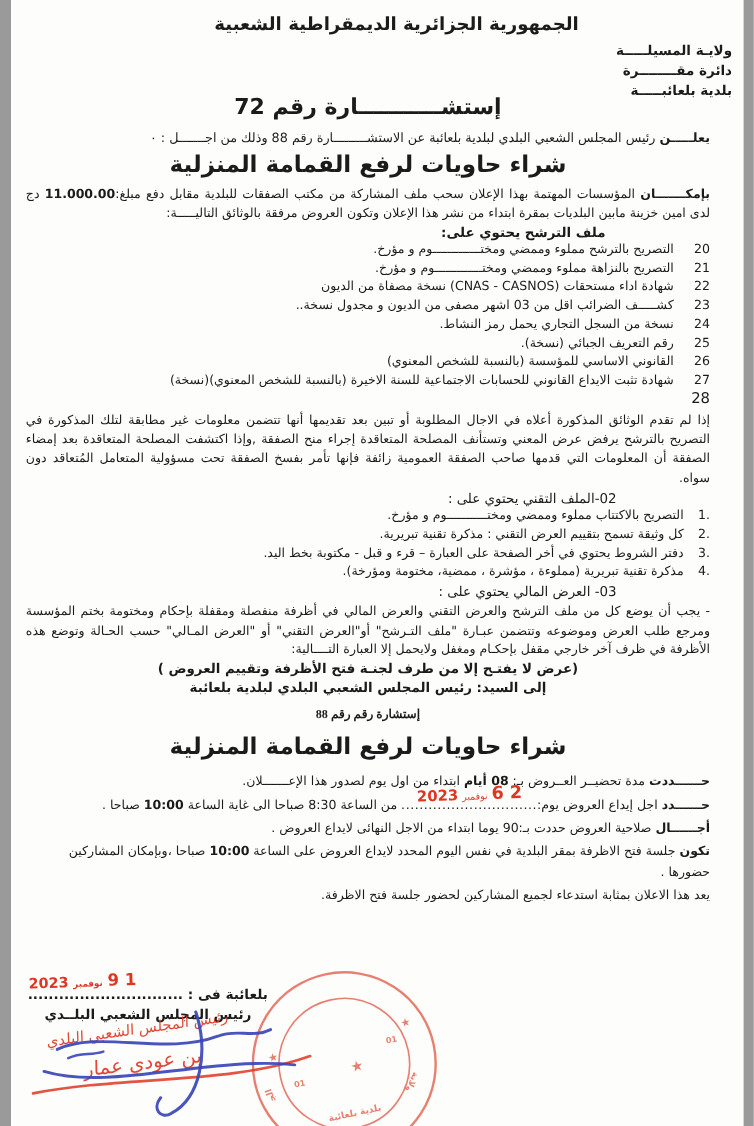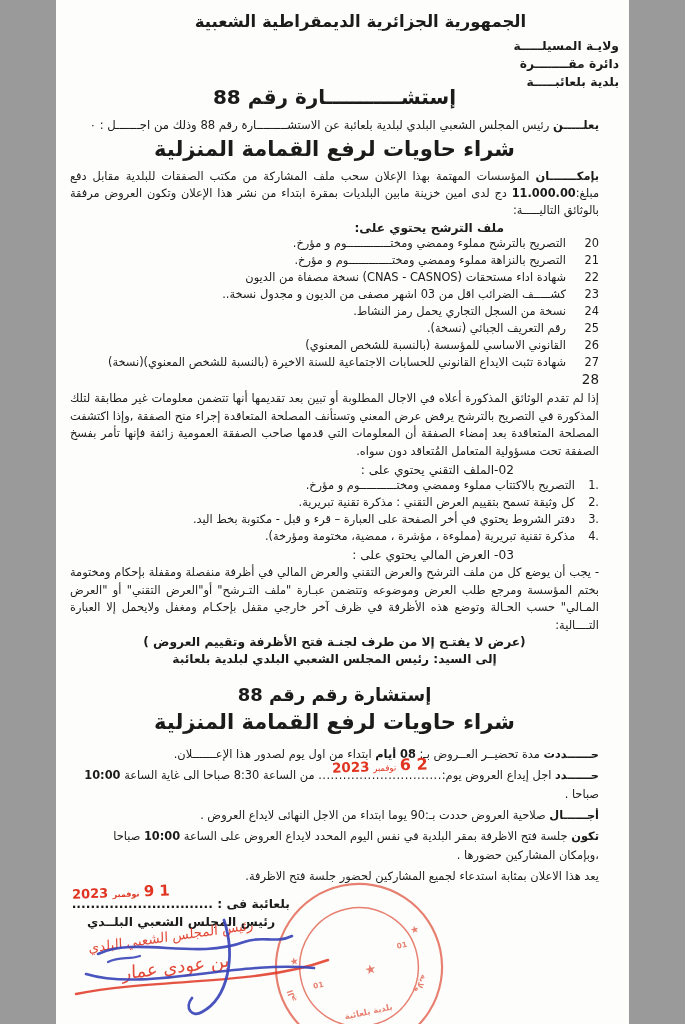--- a/index.html
+++ b/index.html
@@ -1,37 +1,37 @@
 <!DOCTYPE html>
 <html lang="ar" dir="rtl" style="--ink: #1b1b1b; --paper: #fdfdfb; --stamp-red: #e2614e; --pen-red: #e03522; --pen-blue: #3a45b8;"><head>
 <meta charset="utf-8">
 <style>
   html,body{margin:0;padding:0;background:#9a9a9a;}
   .page{
-    width:573px;height:1024px;margin:0 auto;position:relative;overflow:hidden;
+    width:666px;height:1024px;margin:0 auto;position:relative;overflow:hidden;
     background:var(--paper,#fdfdfb);color:var(--ink,#1b1b1b);
     font-family:"DejaVu Sans",sans-serif;direction:rtl;
   }
   .content{padding:0 30px 0 14px;}
   .republic{padding-top:12px;text-align:center;font-weight:bold;font-size:16.5px;transform:translateX(18px);}
   .region{position:absolute;top:37px;right:10px;text-align:right;font-size:12.3px;font-weight:bold;line-height:18px;}
   .consult-title{margin-top:54px;text-align:center;font-size:20px;font-weight:bold;}
   .announce{margin:9px 0 0;font-size:11.6px;}
   .subject{margin-top:5px;text-align:center;font-size:21px;font-weight:bold;}
   .intro{margin:7px 0 0;font-size:11.4px;line-height:17px;text-align:justify;}
   .h-cand{font-weight:bold;font-size:12.2px;margin:2px 95px 0 0;}
   .h-sec{font-weight:normal;font-size:12.2px;margin:3px 85px 0 0;}
   .row{display:flex;gap:9px;font-size:11.4px;line-height:17px;}
   .row .num{min-width:24px;direction:ltr;text-align:right;flex:none;}
   .row.tech .num{min-width:15px;}
   .row.r28 .num{font-size:13.5px;min-width:26px;}
   .note{margin:2px 0 0;font-size:11.4px;line-height:17.5px;text-align:justify;}
   .fin{margin-right:95px;font-size:11.4px;line-height:18px;}
   .centerb{text-align:center;font-weight:bold;font-size:12.2px;line-height:17px;}
-  .ref{font-size:18px;margin-top:18px;}
+  .ref{font-size:11px;margin-top:8px;font-family:Liberation Serif, serif;}
   .s2{margin-top:7px;}
   .dl{margin:2px 0 0;font-size:11.4px;line-height:19px;}
   .dl.first{margin-top:11px;}
   .dotfield{position:relative;display:inline-block;}
   .dots{letter-spacing:.5px;}
   .hw{position:absolute;top:-10px;right:14px;color:var(--pen-red,#e03522);white-space:nowrap;transform:rotate(-2deg);}
   .hw .d{font-size:16px;letter-spacing:2px;font-weight:bold;}
   .hw .m{font-size:8.5px;}
   .hw .y{font-size:13.5px;letter-spacing:1px;font-weight:bold;}
   .signblock{position:absolute;left:16px;top:896px;width:218px;text-align:center;font-size:12.4px;z-index:3;}
@@ -57,21 +57,21 @@
   <div class="republic">الجمهورية الجزائرية  الديمقراطية الشعبية</div>
 
   <div class="region">
     <div>ولايـة المسيلـــــة</div>
     <div>دائرة مقــــــــرة</div>
     <div>بلدية بلعائبـــــة</div>
   </div>
 
   <div class="content">
 
-    <div class="consult-title">إستشـــــــــــارة رقم 88</div>
+    <div class="consult-title">إستشـــــــــــارة رقم 72</div>
 
     <p class="announce"><b>يعلـــــن</b><span> رئيس المجلس الشعبي البلدي  لبلدية بلعائبة عن الاستشـــــــــارة رقم 88 وذلك من اجـــــــل : ٠</span></p>
 
     <div class="subject">شراء حاويات لرفع القمامة المنزلية</div>
 
     <p class="intro"><b>بإمكـــــــان</b><span> المؤسسات المهتمة بهذا الإعلان سحب ملف المشاركة من مكتب الصفقات للبلدية مقابل دفع مبلغ:</span><b class="amt">11.000.00</b><span> دج  لدى امين خزينة مابين البلديات بمقرة ابتداء من نشر هذا الإعلان  وتكون العروض مرفقة بالوثائق التاليـــــة:</span></p>
 
     <div class="h-cand">ملف الترشح يحتوي على:</div>
 
     <div>

